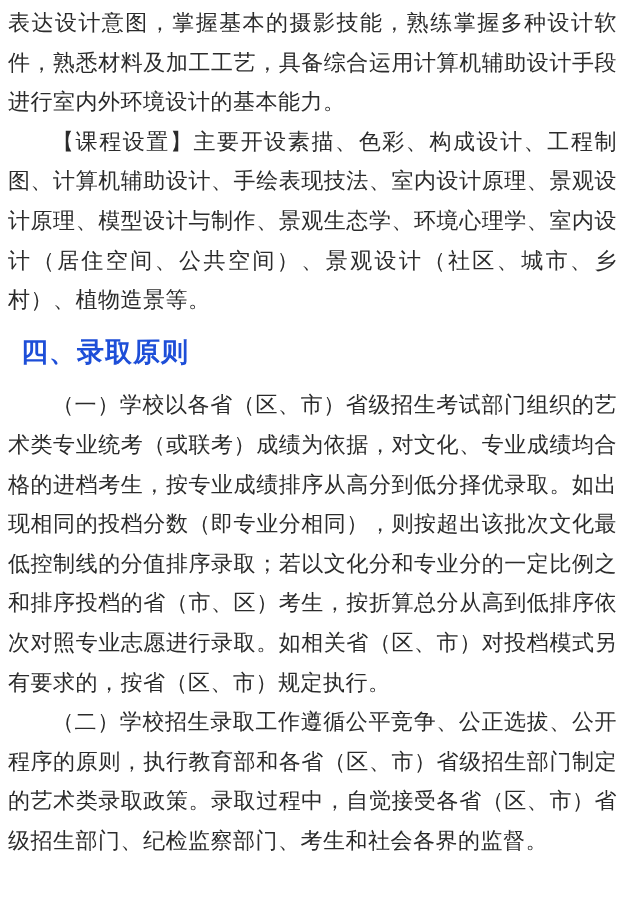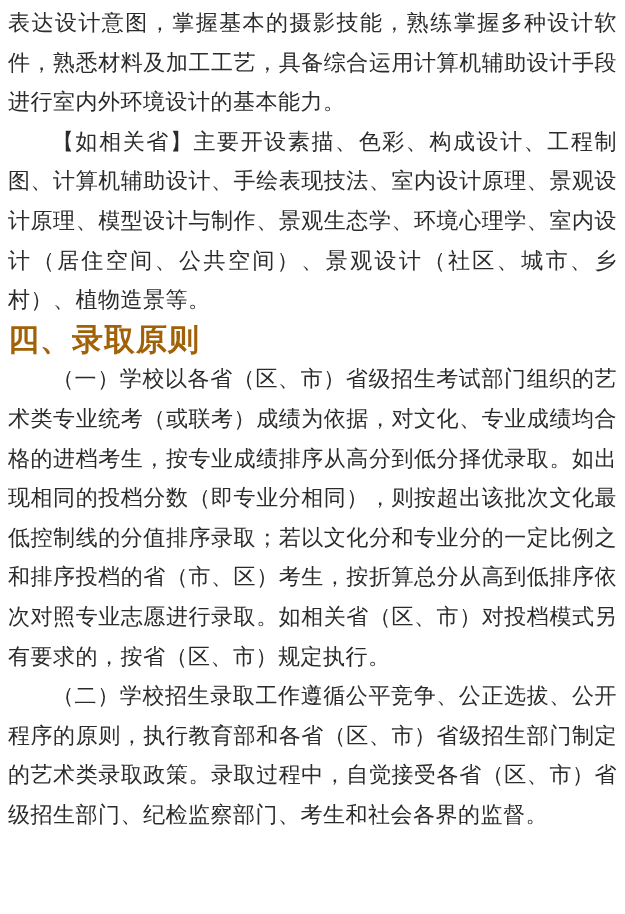--- a/index.html
+++ b/index.html
@@ -23,35 +23,35 @@
     color: #2b2b2b;
     text-align: justify;
     margin: 0;
     letter-spacing: 0.5px;
   }
   .doc-body.indent {
     text-indent: 2em;
   }
   .doc-heading {
     font-family: "Liberation Sans", "DejaVu Sans", sans-serif;
-    font-size: 31px;
+    font-size: 27px;
     font-weight: 700;
     line-height: 39.6px;
-    color: #a16207;
-    margin: 0;
+    color: #1d4ed8;
+    margin: 13px;
     letter-spacing: 1px;
   }
 </style>
 </head>
 <body>
 
 <div class="page">
   <p class="doc-body">表达设计意图，掌握基本的摄影技能，熟练掌握多种设计软件，熟悉材料及加工工艺，具备综合运用计算机辅助设计手段进行室内外环境设计的基本能力。</p>
 
-  <p class="doc-body indent">【如相关省】主要开设素描、色彩、构成设计、工程制图、计算机辅助设计、手绘表现技法、室内设计原理、景观设计原理、模型设计与制作、景观生态学、环境心理学、室内设计（居住空间、公共空间）、景观设计（社区、城市、乡村）、植物造景等。</p>
+  <p class="doc-body indent">【课程设置】主要开设素描、色彩、构成设计、工程制图、计算机辅助设计、手绘表现技法、室内设计原理、景观设计原理、模型设计与制作、景观生态学、环境心理学、室内设计（居住空间、公共空间）、景观设计（社区、城市、乡村）、植物造景等。</p>
 
   <h2 class="doc-heading">四、录取原则</h2>
 
   <p class="doc-body indent">（一）学校以各省（区、市）省级招生考试部门组织的艺术类专业统考（或联考）成绩为依据，对文化、专业成绩均合格的进档考生，按专业成绩排序从高分到低分择优录取。如出现相同的投档分数（即专业分相同），则按超出该批次文化最低控制线的分值排序录取；若以文化分和专业分的一定比例之和排序投档的省（市、区）考生，按折算总分从高到低排序依次对照专业志愿进行录取。如相关省（区、市）对投档模式另有要求的，按省（区、市）规定执行。</p>
 
   <p class="doc-body indent">（二）学校招生录取工作遵循公平竞争、公正选拔、公开程序的原则，执行教育部和各省（区、市）省级招生部门制定的艺术类录取政策。录取过程中，自觉接受各省（区、市）省级招生部门、纪检监察部门、考生和社会各界的监督。</p>
 
 </div>
 
 </body></html>

